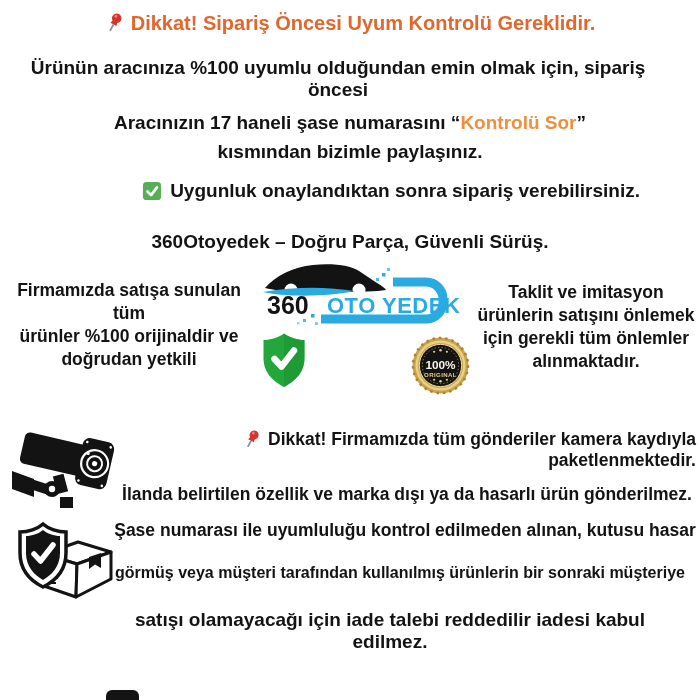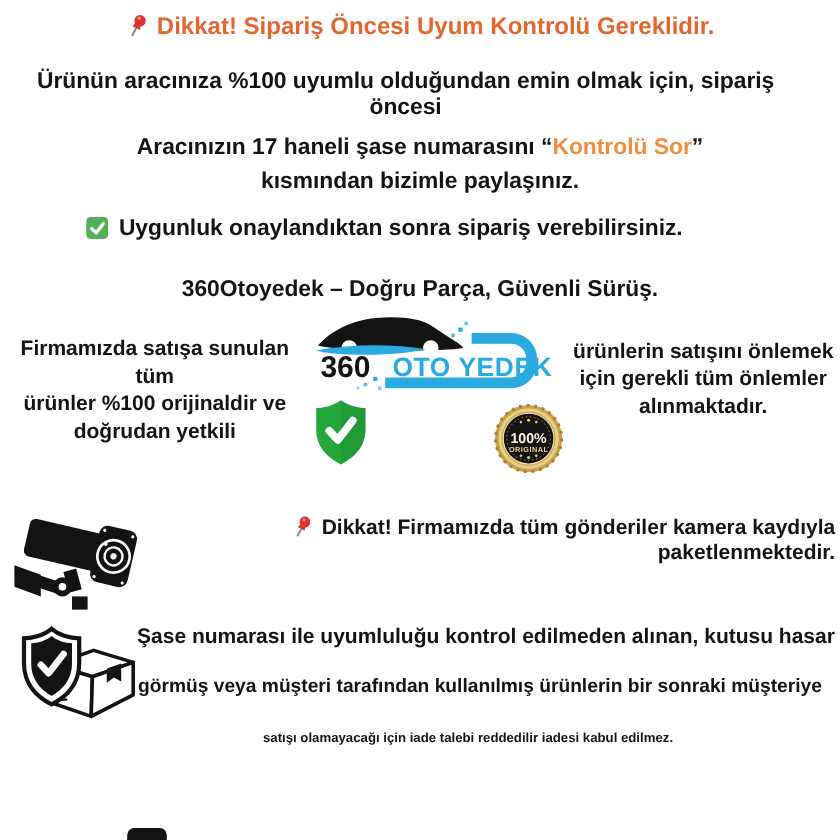--- a/index.html
+++ b/index.html
@@ -13,21 +13,21 @@
     font-family:"Liberation Sans",sans-serif;font-weight:bold;color:var(--text-black);
   }
   .abs{position:absolute;}
   .center{text-align:center;}
   .heading{top:11px;left:0;width:700px;font-size:20px;color:var(--warning-orange);}
   .heading .txt{vertical-align:middle;}
   .pin-svg{vertical-align:-4px;margin-right:7px;}
   .intro-line1{top:57px;left:0;width:676px;font-size:19px;}
   .intro-chassis{top:108px;left:70px;width:560px;font-size:19px;line-height:29px;}
   .hl{color:var(--highlight-orange);}
-  .approval{top:180px;left:0;width:640px;font-size:19px;}
+  .approval{top:180px;left:0;width:640px;font-size:19px;text-align:right;}
   .chk-svg{vertical-align:-4px;margin-right:8px;}
   .chk-bg{fill:var(--check-green);}
   .slogan{top:231px;left:0;width:700px;font-size:19px;}
   .col-left{top:279px;left:2px;width:254px;font-size:17.5px;line-height:23px;}
   .col-right{top:281px;left:474px;width:224px;font-size:17.5px;line-height:23px;}
   .logo-svg{left:253px;top:258px;}
   .ink{fill:var(--text-black);}
   .blue{fill:var(--logo-blue);}
   .blue-stroke{stroke:var(--logo-blue);stroke-width:9;fill:none;}
   .logo-num{font-size:25px;font-weight:bold;font-family:"Liberation Sans",sans-serif;}
@@ -37,21 +37,21 @@
   .badge-svg{left:411px;top:335px;}
   .badge-percent{font-size:12px;font-weight:bold;fill:#fbf6e7;text-anchor:middle;font-family:"Liberation Sans",sans-serif;}
   .badge-label{font-size:6.2px;font-weight:bold;fill:#e8d08b;letter-spacing:.4px;text-anchor:middle;font-family:"Liberation Sans",sans-serif;}
   .gold-dot{fill:#e8d08b;}
   .camera-svg{left:8px;top:427px;}
   .ship-line1{top:429px;left:118px;width:578px;font-size:17.5px;text-align:right;}
   .ship-line2{top:484px;left:118px;width:578px;font-size:17.5px;}
   .shieldbox-svg{left:7px;top:519px;}
   .ret-0{top:520px;left:110px;width:590px;font-size:17.5px;}
   .ret-1{top:564px;left:100px;width:600px;font-size:16px;}
-  .ret-2{top:609px;left:100px;width:580px;font-size:11px;}
+  .ret-2{top:609px;left:100px;width:580px;font-size:19px;}
   .bottom-frag{left:106px;bottom:0;width:33px;height:10px;background:#141414;border-radius:6px 6px 0 0;}
 </style>
 </head>
 <body>
 
 <div class="canvas">
 
   <div class="abs heading center">
     <svg class="pin-svg" viewBox="0 0 22 24" width="19" height="21">
       <g transform="rotate(28 11 12)">
@@ -118,20 +118,21 @@
     <circle class="gold-dot" cx="30" cy="15.5" r="1.3"></circle>
     <circle class="gold-dot" cx="36.5" cy="17" r="1.1"></circle>
     <circle class="gold-dot" cx="23.5" cy="45.5" r="1.1"></circle>
     <circle class="gold-dot" cx="30" cy="47" r="1.3"></circle>
     <circle class="gold-dot" cx="36.5" cy="45.5" r="1.1"></circle>
     <text class="badge-percent" x="30" y="34.5">100%</text>
     <text class="badge-label" x="30" y="42.5">ORIGINAL</text>
   </svg>
 
   <div class="abs col-right center">
+    <div>Taklit ve imitasyon</div>
     <div>ürünlerin satışını önlemek</div>
     <div>için gerekli tüm önlemler</div>
     <div>alınmaktadır.</div>
   </div>
 
   <svg class="abs camera-svg" viewBox="0 0 114 86" width="114" height="86">
     <g class="ink" transform="rotate(13 57 36)">
       <rect x="12" y="14" width="66" height="32" rx="5"></rect>
       <rect x="70" y="6" width="32" height="48" rx="7"></rect>
     </g>
@@ -158,20 +159,21 @@
   <div class="abs ship-line1 center">
     <svg class="pin-svg" viewBox="0 0 22 24" width="18" height="20">
       <g transform="rotate(28 11 12)">
         <circle cx="11" cy="6.5" r="5.5" fill="var(--pin-red)"></circle>
         <circle cx="9" cy="4.8" r="1.6" fill="#f08a7e"></circle>
         <path d="M8.2 10.5 h5.6 l1.2 4 h-8 Z" fill="var(--pin-red)"></path>
         <path d="M11 14.5 V23" stroke="#8d9298" stroke-width="2.2"></path>
       </g>
     </svg><span>Dikkat! Firmamızda tüm gönderiler kamera kaydıyla paketlenmektedir.</span>
   </div>
+  <div class="abs ship-line2 center">İlanda belirtilen özellik ve marka dışı ya da hasarlı ürün gönderilmez.</div>
 
   <svg class="abs shieldbox-svg" viewBox="0 0 112 94" width="112" height="94">
     <g fill="#fff" stroke="#131313" stroke-width="3" stroke-linejoin="round">
       <path d="M37 35 L71 23 L104 33 L70 45 Z"></path>
       <path d="M37 35 L70 45 L69 78 L37 67 Z"></path>
       <path d="M70 45 L104 33 L104 60 L69 78 Z"></path>
     </g>
     <path d="M82 38 L94 34 L94 49 L88 45.5 L82 50 Z" fill="#131313"></path>
     <path d="M41 59 h10 M41 64 h8" stroke="#131313" stroke-width="2"></path>
     <path d="M36 5 C30.5 10 21 13 13 13 L13 34 C13 52 25 62.5 36 68 C47 62.5 59 52 59 34 L59 13 C51 13 41.5 10 36 5 Z" fill="#fff" stroke="#131313" stroke-width="3.5"></path>

